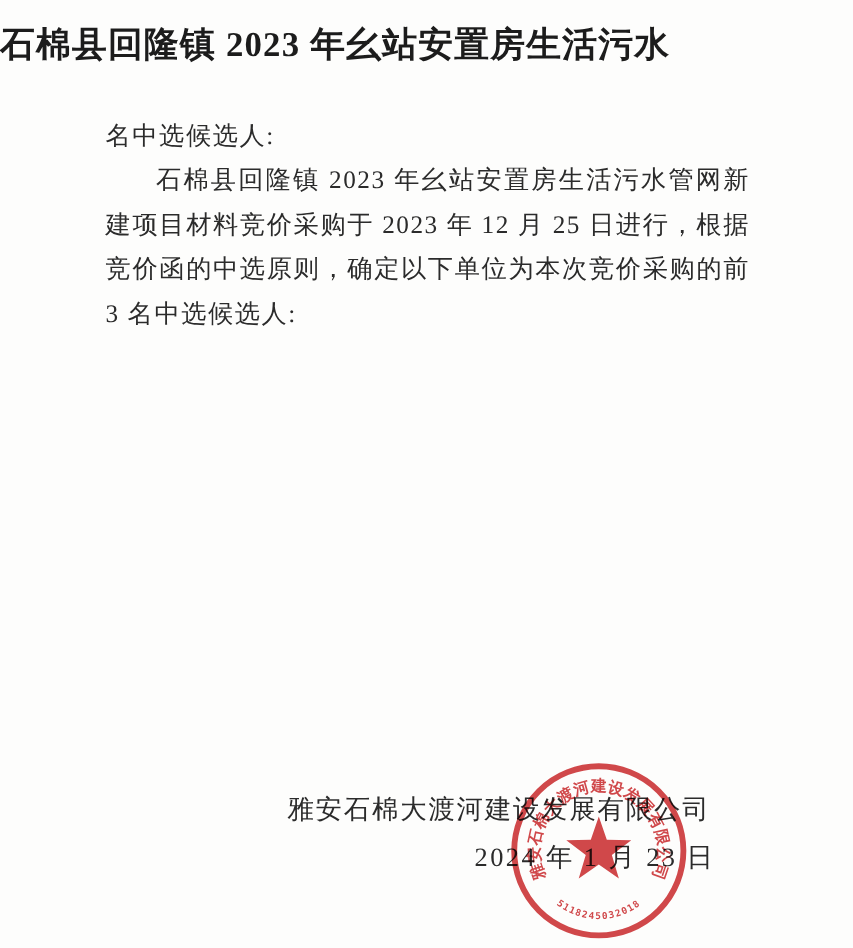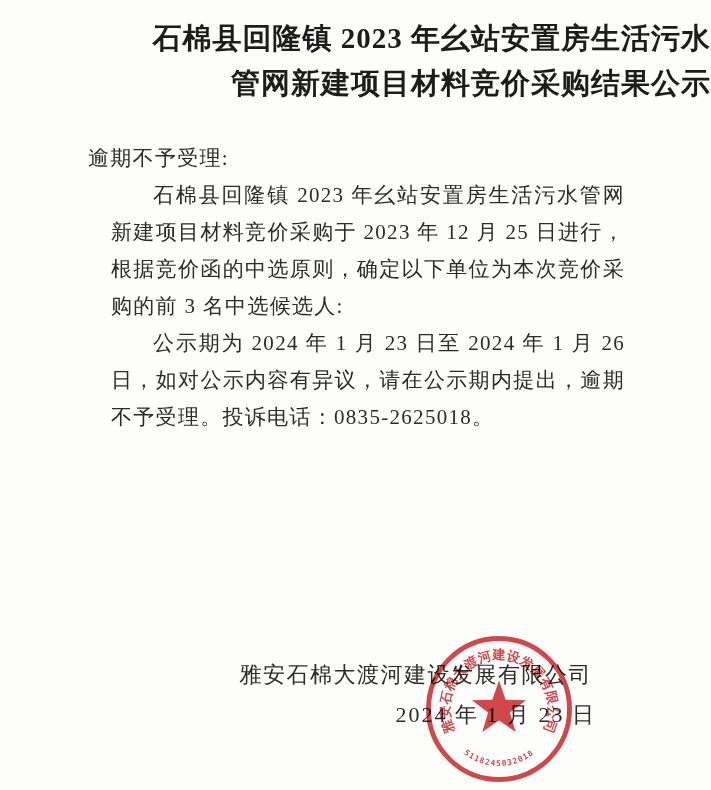--- a/index.html
+++ b/index.html
@@ -12,21 +12,21 @@
     width: 711px;
     height: 790px;
     margin: 0 auto;
     background: #fdfdfc;
     overflow: hidden;
     font-family: "Liberation Serif", "DejaVu Serif", serif;
     color: #2b2b2b;
   }
   .title-block {
     padding-top: 16px;
-    text-align: right;
+    text-align: left;
   }
   .title-line {
     font-size: 29px;
     font-weight: bold;
     color: #1c1c1c;
     line-height: 45px;
     letter-spacing: 1px;
   }
   .body-block {
     margin-top: 34px;
@@ -34,21 +34,20 @@
     font-size: 21px;
     line-height: 37px;
     letter-spacing: 1.3px;
     text-align: justify;
   }
   .body-block p {
     margin: 0;
   }
   .body-block p.indent {
     text-indent: 2em;
-    margin-left: 23px;
   }
   .footer-company {
     position: absolute;
     top: 660px;
     right: 119px;
     font-size: 22px;
     letter-spacing: 1.5px;
     color: #2b2b2b;
     white-space: nowrap;
   }
@@ -72,27 +71,25 @@
     pointer-events: none;
   }
 </style>
 </head>
 <body>
 
 <div class="page">
 
   <div class="title-block">
     <div class="title-line">石棉县回隆镇 2023 年幺站安置房生活污水</div>
-    <div class="title-line">管网新建项目材料竞价采购结果公示</div>
   </div>
 
   <div class="body-block">
-    <p>逾期不予受理:</p>
+    <p>名中选候选人:</p>
     <p class="indent">石棉县回隆镇 2023 年幺站安置房生活污水管网新建项目材料竞价采购于 2023 年 12 月 25 日进行，根据竞价函的中选原则，确定以下单位为本次竞价采购的前 3 名中选候选人:</p>
-    <p class="indent">公示期为 2024 年 1 月 23 日至 2024 年 1 月 26 日，如对公示内容有异议，请在公示期内提出，逾期不予受理。投诉电话：0835-2625018。</p>
   </div>
 
   <div class="footer-company">雅安石棉大渡河建设发展有限公司</div>
   <div class="footer-date">2024 年 1 月 23 日</div>
 
   <svg class="seal" viewBox="0 0 200 200" aria-hidden="true">
     <defs>
       <path id="seal-ring-path" d="M 38 122.6 A 66 66 0 1 1 162 122.6" fill="none"></path>
       <path id="seal-number-path" d="M 43.5 150.8 A 76 76 0 0 0 156.5 150.8" fill="none"></path>
     </defs>

